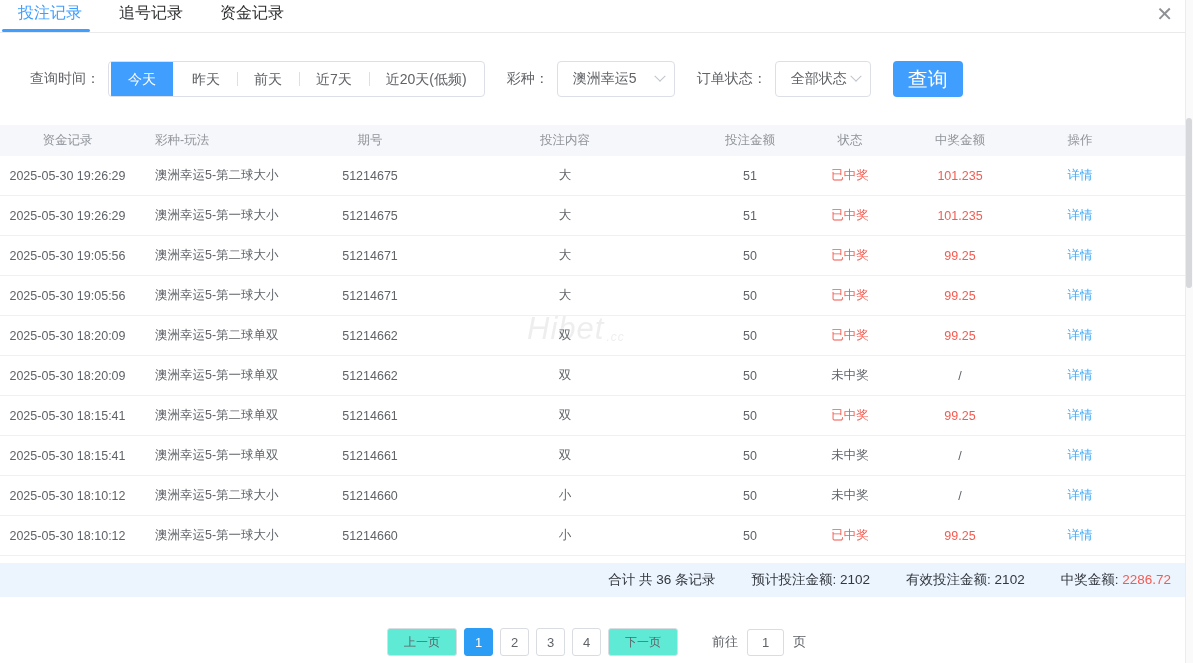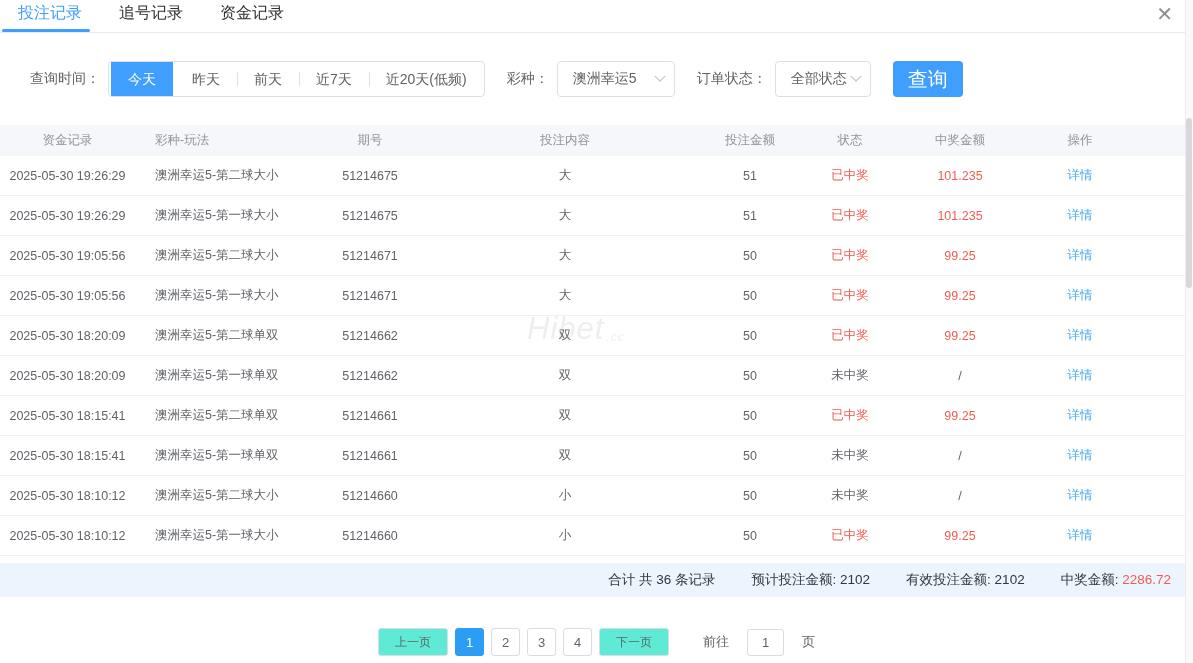--- a/index.html
+++ b/index.html
@@ -44,21 +44,21 @@
   .link { color:#3ea8f5; cursor:pointer; }
   
   .summary { margin-top:7px; height:34px; width:1185px; background:#ecf4fe; display:flex; align-items:center; justify-content:flex-end; gap:36px; padding-right:14px; font-size:13.5px; color:#32373d; }
   .summary .sum-item { white-space:nowrap; }
   
   .pagination { display:flex; align-items:center; justify-content:center; margin-top:31px; font-size:13px; color:#606266; }
   .pg-btn { height:28px; padding:0 16px; border:1px solid #d9dce1; border-radius:3px; background:#5eead4; color:#5f6368; font-size:12px; cursor:pointer; font-family:inherit; }
   .pg-num { width:29px; height:28px; margin-left:7px; border:1px solid #d9dce1; border-radius:3px; background:#fff; color:#5f6368; font-size:13px; cursor:pointer; font-family:inherit; }
   .pg-num.active { background:#2b9df4; border-color:#2b9df4; color:#fff; }
   .pg-next { margin-left:7px; }
-  .goto { display:flex; align-items:center; margin-left:34px; gap:18px; color:#5f6368; }
+  .goto { display:flex; align-items:center; margin-left:34px; gap:9px; color:#5f6368; }
   .goto-input { width:37px; height:27px; border:1px solid #d9dce1; border-radius:3px; text-align:center; font-size:13px; color:#5f6368; font-family:inherit; }
   
   .watermark { position:absolute; left:527px; top:311px; pointer-events:none; color:rgba(120,125,132,0.13); font-weight:normal; font-style:italic; font-size:31px; letter-spacing:1px; display:flex; align-items:flex-end; }
   .watermark .wm-suffix { font-size:12px; margin-left:2px; line-height:20px; }
   
   .scrollbar { position:absolute; right:0; top:0; width:8px; height:663px; background:#fafafa; border-left:1px solid #ececec; }
   .scroll-thumb { position:absolute; right:1px; top:118px; width:6px; height:170px; background:#d6d8dc; border-radius:3px; cursor:grab; }
 </style>
 </head>
 <body>

